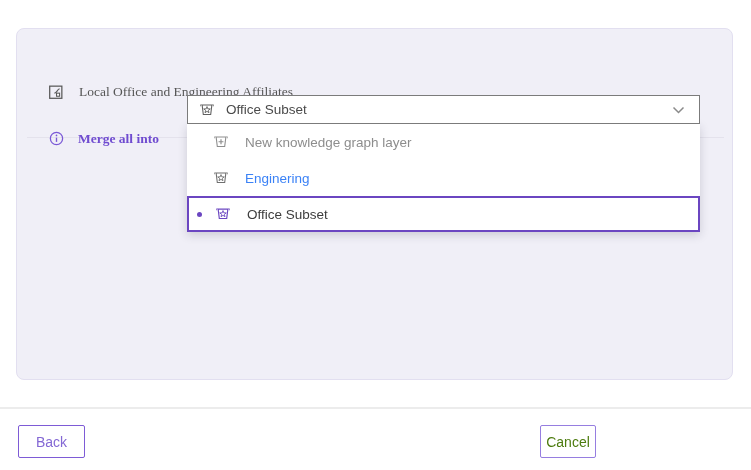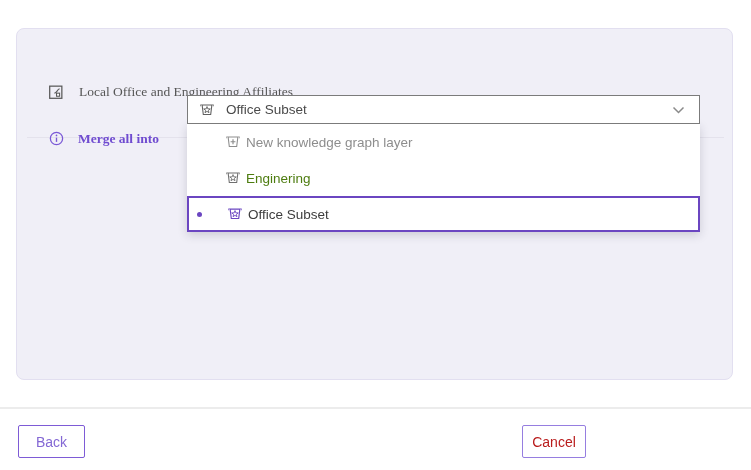--- a/index.html
+++ b/index.html
@@ -29,35 +29,35 @@
 
   
   .select-box{position:absolute;left:187px;top:95px;width:513px;height:29px;background:#fff;
     border:1px solid #7b7b7b;display:flex;align-items:center;padding-left:10px;gap:10px;z-index:4;cursor:pointer;}
   .select-box .value{font-size:13.5px;color:#4a4a4a;}
   .select-chevron{position:absolute;right:14px;top:10px;}
 
   
   .popup{position:absolute;left:187px;top:124px;width:513px;height:108px;background:#fff;
     box-shadow:0 3px 9px rgba(40,40,60,.18);z-index:3;}
-  .popup-item{position:relative;height:36px;display:flex;align-items:center;gap:4px;padding-left:37px;cursor:pointer;}
+  .popup-item{position:relative;height:36px;display:flex;align-items:center;gap:15px;padding-left:25px;cursor:pointer;}
   .popup-item .ic{width:18px;height:18px;flex:0 0 auto;}
   .popup-item .lbl{font-size:13.5px;}
   .item-new .lbl{color:#8d8d8d;}
-  .item-mid .lbl{color:#4d7c0f;}
+  .item-mid .lbl{color:#3b82f6;}
   .item-selected{border:2px solid var(--accent-mid);}
   .item-selected .lbl{color:#3d3d3d;}
   .selected-dot{position:absolute;left:8px;top:50%;margin-top:-2.5px;width:5px;height:5px;border-radius:50%;background:var(--accent-mid);}
 
   
   .footer-divider{position:absolute;left:0;top:407px;width:751px;height:2px;background:#ececec;}
   .btn{position:absolute;top:425px;height:33px;font-family:"Liberation Sans",sans-serif;font-size:14px;
     display:flex;align-items:center;justify-content:center;border-radius:2px;cursor:pointer;background:#fff;}
   .btn-back{left:18px;width:67px;border:1px solid #7e5bd6;color:#8468d4;}
-  .btn-cancel{left:522px;width:64px;border:1px solid #967ee0;color:#b91c1c;}
+  .btn-cancel{left:540px;width:56px;border:1px solid #967ee0;color:#4d7c0f;}
   .btn-import{left:605px;width:120px;border:none;background:var(--accent);color:#fff;font-weight:500;}
 
   svg{display:block;}
 </style>
 </head>
 <body>
 
 <div class="dialog">
 
   <div class="panel">

